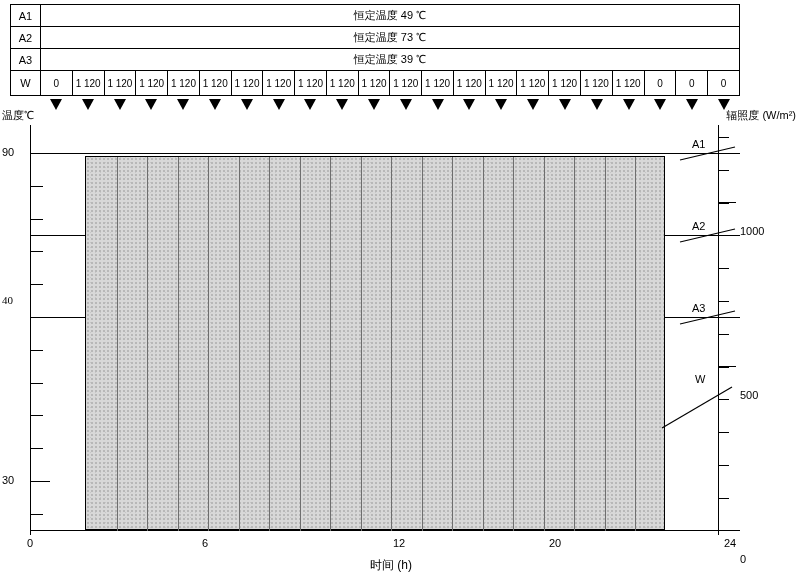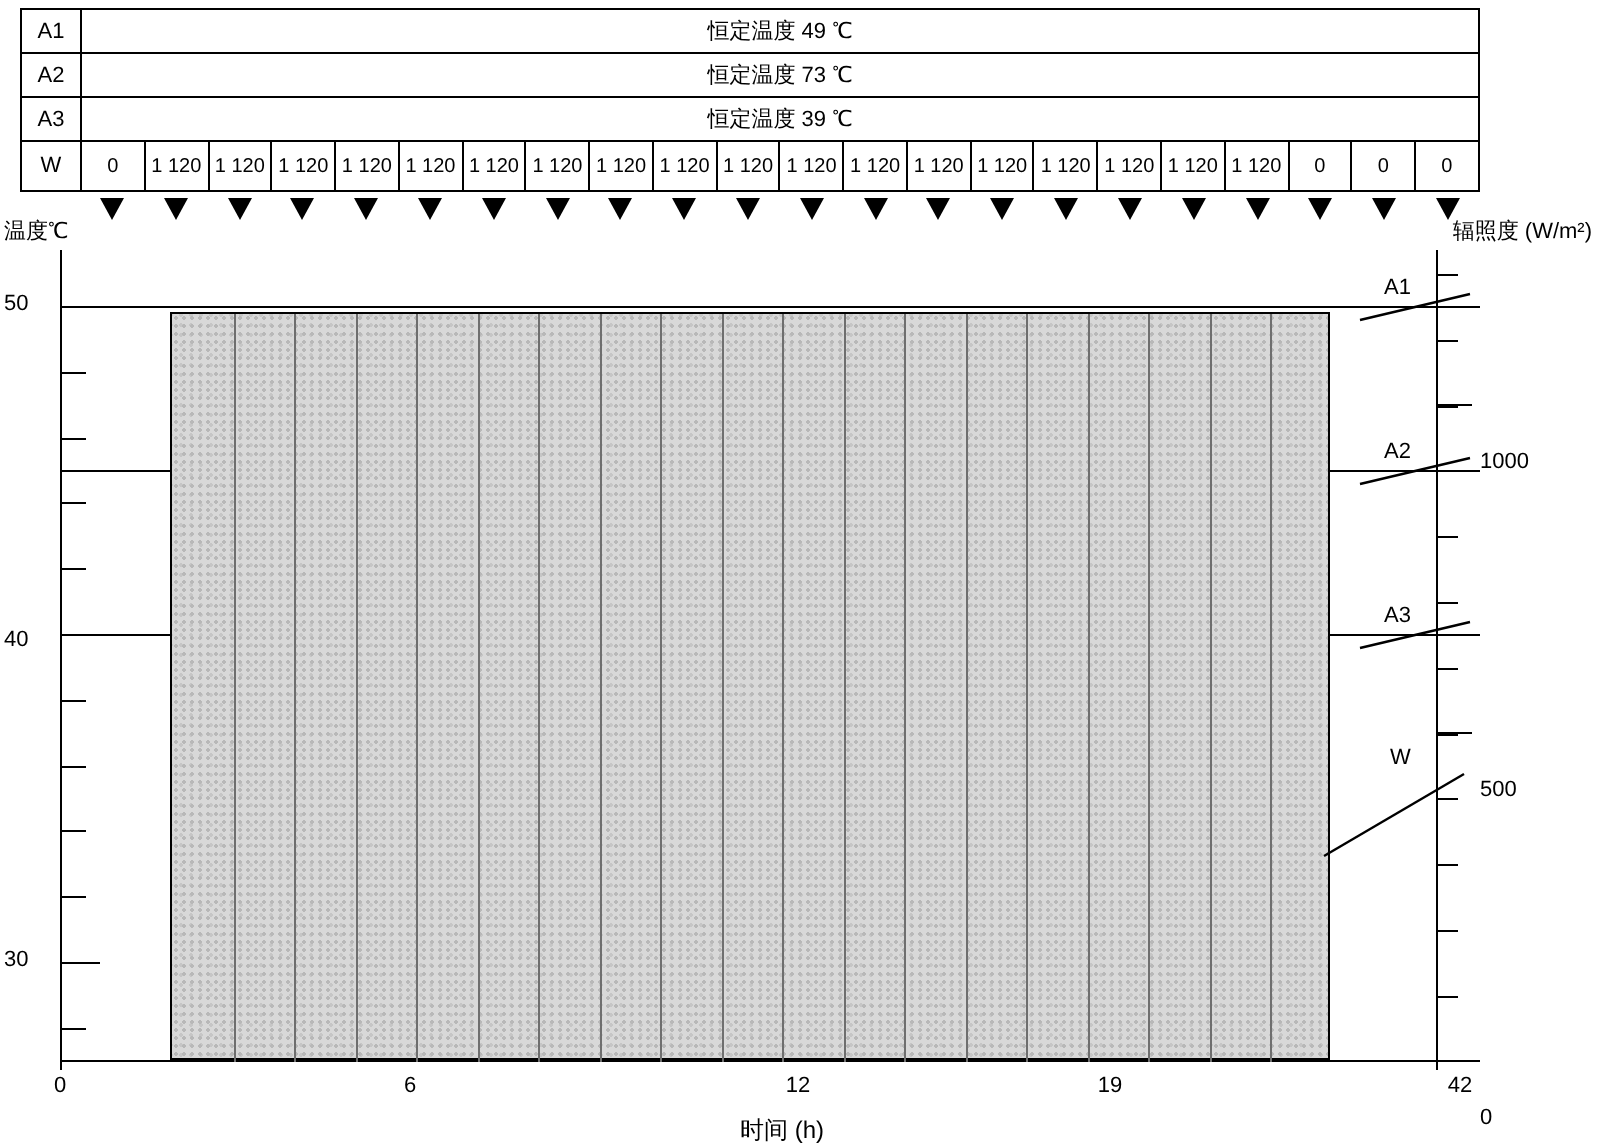--- a/index.html
+++ b/index.html
@@ -358,23 +358,23 @@
         <div class="ltick" style="top: 126.4px;"></div>
         <div class="ltick" style="top: 159.2px;"></div>
         <div class="ltick" style="top: 192px;"></div>
         <div class="ltick" style="top: 224.8px;"></div>
         <div class="ltick" style="top: 257.6px;"></div>
         <div class="ltick" style="top: 290.4px;"></div>
         <div class="ltick" style="top: 323.2px;"></div>
         <div class="ltick" style="top: 356px;"></div>
         <div class="ltick" style="top: 388.8px;"></div>
         <div class="ltick major" style="top: 28px;"></div>
-        <div class="ltick-label" style="top: 28px;">50</div>
+        <div class="ltick-label" style="top: 28px;">90</div>
         <div class="ltick major" style="top: 192px;"></div>
-        <div class="ltick-label" style="top: 196px;">40</div>
+        <div class="ltick-label" style="top: 176px; font-family: Liberation Serif, serif;">40</div>
         <div class="ltick major" style="top: 356px;"></div>
         <div class="ltick-label" style="top: 356px;">30</div>
       </div>
 
     <div class="right-ticks" id="rightticks">
         <div class="rtick" style="top: 12px;"></div>
         <div class="rtick" style="top: 44.8px;"></div>
         <div class="rtick" style="top: 77.6px;"></div>
         <div class="rtick" style="top: 110.4px;"></div>
         <div class="rtick" style="top: 143.2px;"></div>
@@ -389,22 +389,22 @@
         <div class="rtick-label" style="top: 77px;">1000</div>
         <div class="rtick major" style="top: 241px;"></div>
         <div class="rtick-label" style="top: 241px;">500</div>
         <div class="rtick major" style="top: 405px;"></div>
         <div class="rtick-label" style="top: 405px;">0</div>
       </div>
 
     <div class="xlabel" style="left:0px; top:412px;">0</div>
     <div class="xlabel" style="left:175px; top:412px;">6</div>
     <div class="xlabel" style="left:350px; top:412px;margin-left:19px;">12</div>
-    <div class="xlabel" style="left:525px; top:412px;">19</div>
-    <div class="xlabel" style="left:700px; top:412px;">42</div>
+    <div class="xlabel" style="left:525px; top:412px;">20</div>
+    <div class="xlabel" style="left:700px; top:412px;">24</div>
 
     <div class="callout" style="left:662px; top:13px;">A1</div>
     <svg class="leader" style="left:650px; top:22px;" width="60" height="14">
       <line x1="0" y1="13" x2="55" y2="0" stroke="#000" stroke-width="1.2"></line>
     </svg>
 
     <div class="callout" style="left:662px; top:95px;">A2</div>
     <svg class="leader" style="left:650px; top:104px;" width="60" height="14">
       <line x1="0" y1="13" x2="55" y2="0" stroke="#000" stroke-width="1.2"></line>
     </svg>

